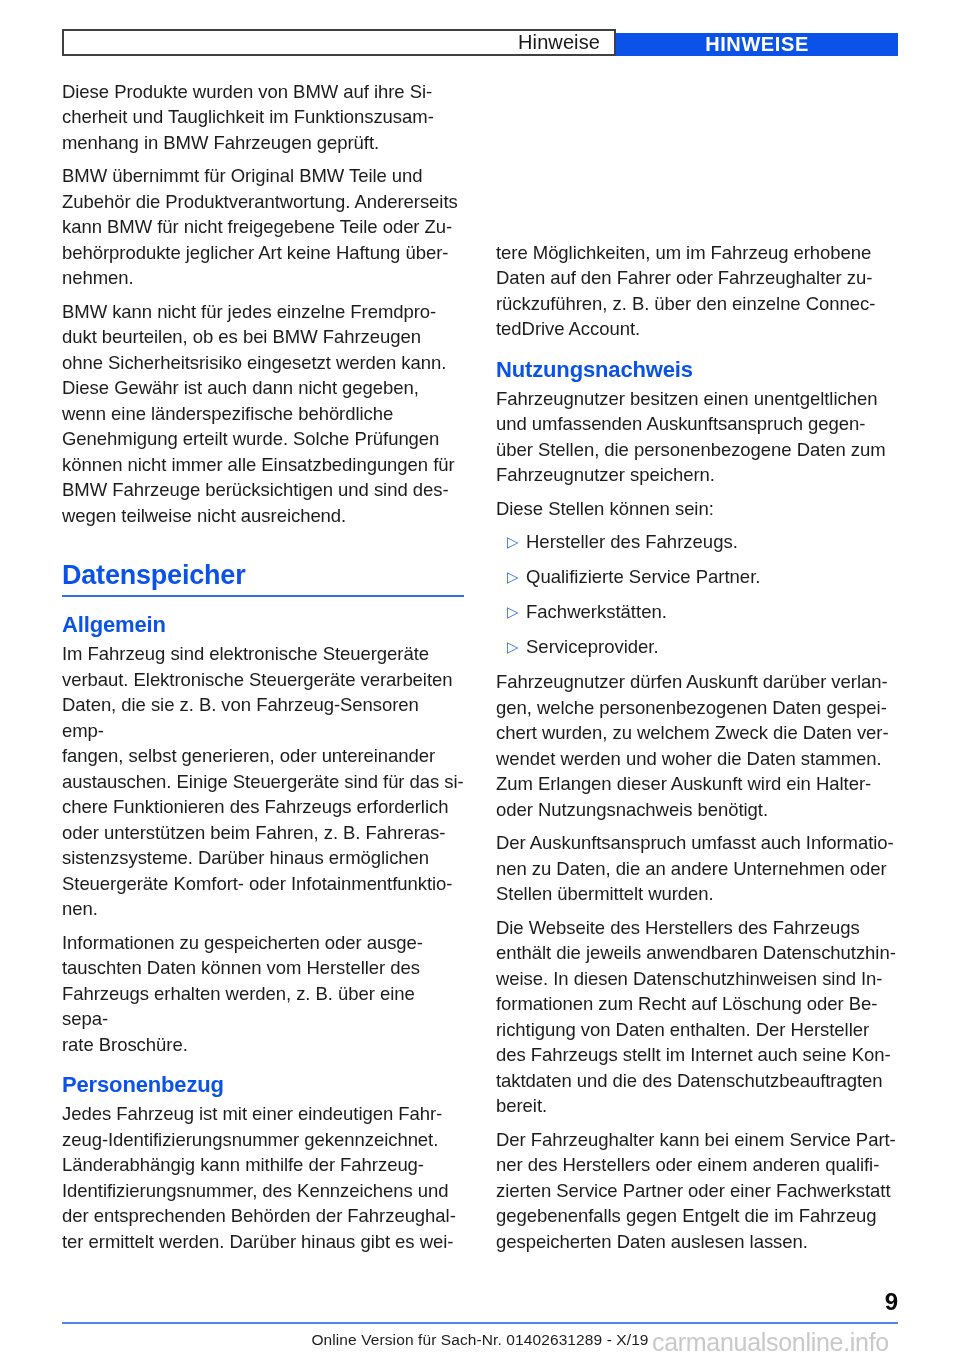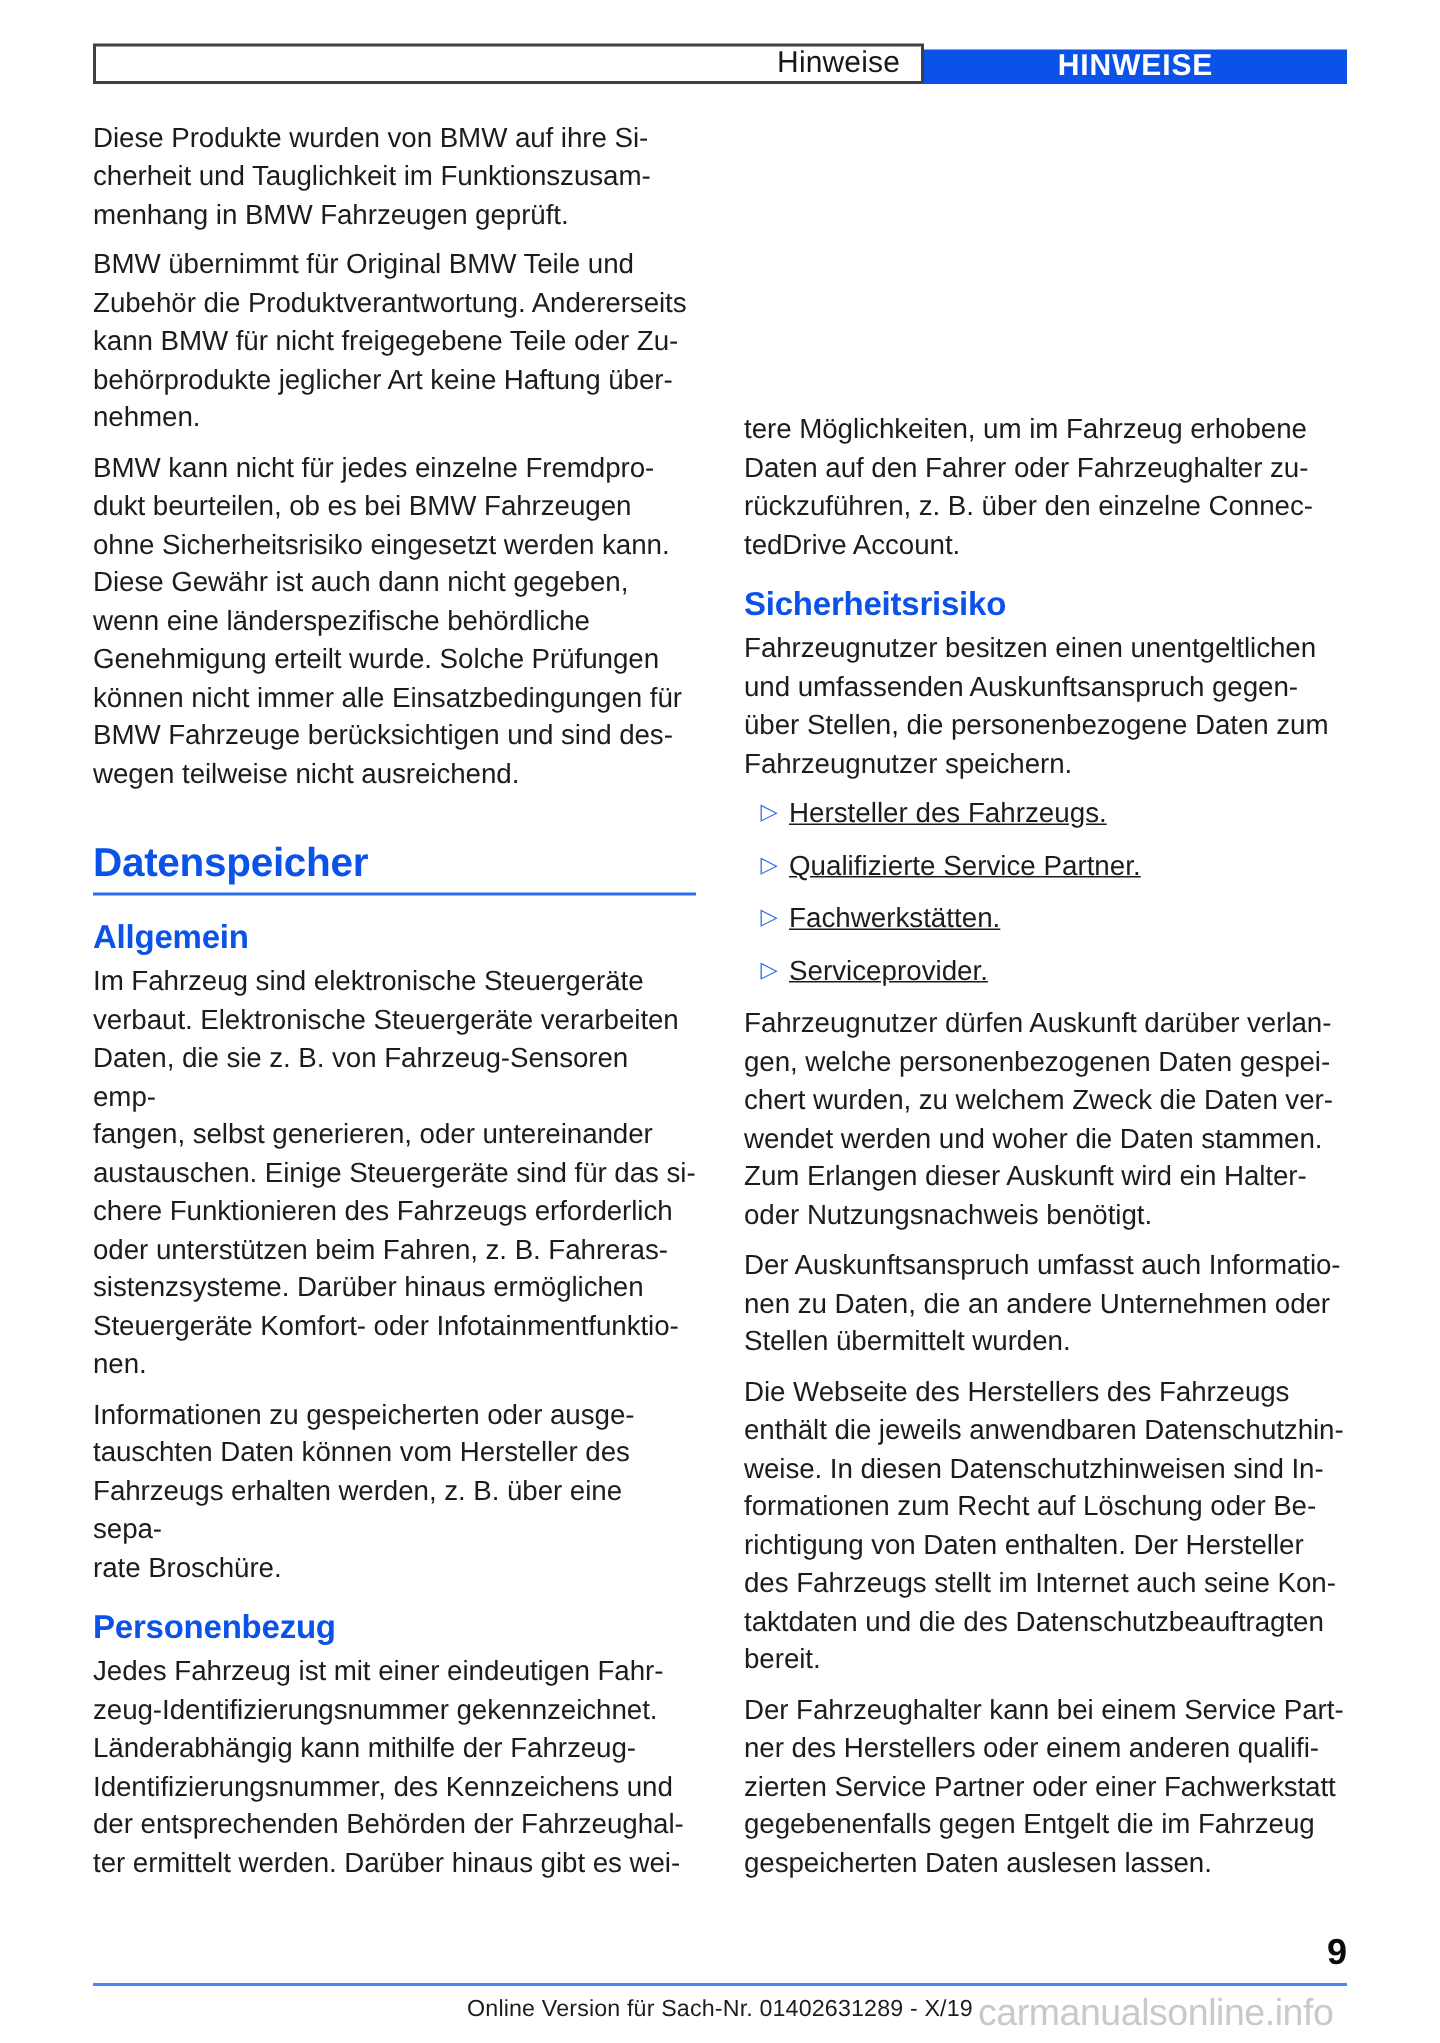--- a/index.html
+++ b/index.html
@@ -130,21 +130,21 @@
   }
   .bullet-marker {
     flex: 0 0 auto;
     width: 30px;
     color: #2f6df0;
     font-size: 15px;
     line-height: 26px;
     padding-left: 11px;
     box-sizing: border-box;
   }
-  .bullet-text { flex: 1 1 auto; text-decoration: underline; }
+  .bullet-text { flex: 1 1 auto; }
 
   
   .footer-rule {
     position: absolute;
     left: 62px;
     top: 1322px;
     width: 836px;
     height: 2px;
     background: #4f86f2;
   }
@@ -243,26 +243,27 @@
 
     </div>
 
     <div class="col">
 
       <p class="body">tere Möglichkeiten, um im Fahrzeug erhobene
 Daten auf den Fahrer oder Fahrzeughalter zu-
 rückzuführen, z. B. über den einzelne Connec-
 tedDrive Account.</p>
 
-      <h2 class="subsection">Sicherheitsrisiko</h2>
+      <h2 class="subsection">Nutzungsnachweis</h2>
 
       <p class="body">Fahrzeugnutzer besitzen einen unentgeltlichen
 und umfassenden Auskunftsanspruch gegen-
 über Stellen, die personenbezogene Daten zum
 Fahrzeugnutzer speichern.</p>
+      <p class="body">Diese Stellen können sein:</p>
 
       <ul class="bullets">
         <li>
           <span class="bullet-marker">▷</span>
           <span class="bullet-text">Hersteller des Fahrzeugs.</span>
         </li>
         <li>
           <span class="bullet-marker">▷</span>
           <span class="bullet-text">Qualifizierte Service Partner.</span>
         </li>

